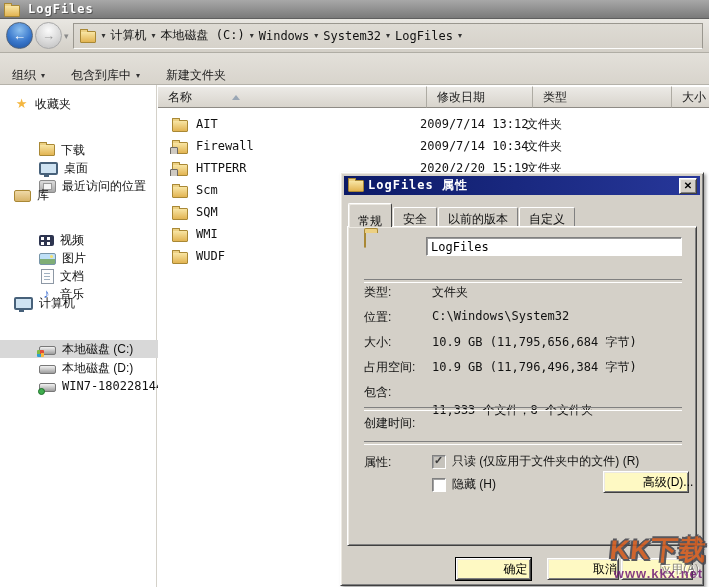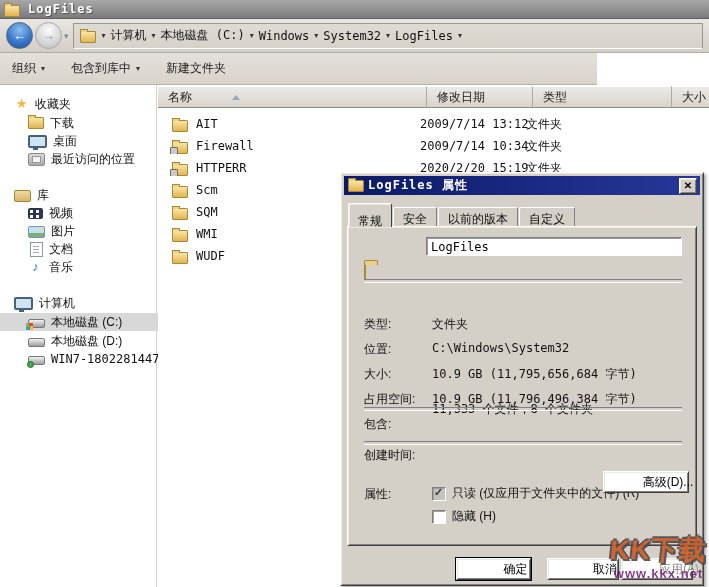--- a/index.html
+++ b/index.html
@@ -18,23 +18,23 @@
     font-weight:bold;font-size:13px;flex:none;}
   .navbtn.back{margin-left:6px;background:radial-gradient(circle at 50% 28%,#8cc0ef 0%,#3a78cc 55%,#1c4f9c 100%);
     border:1px solid #53647a;color:#fff;}
   .navbtn.fwd{margin-left:2px;background:radial-gradient(circle at 50% 30%,#fbfbfb,#cfcfcf 70%,#b9b9b9);
     border:1px solid #a9a9a9;color:#9a9a9a;}
   .nav-chev{color:#8a8a8a;font-size:9px;margin:0 4px 0 2px;}
   .addressbar{flex:1;height:24px;margin-right:6px;background:linear-gradient(#dedbd4,#d6d2ca);
     border:1px solid #9a978f;border-bottom-color:#fdfdfc;display:flex;align-items:center;padding:0 4px;overflow:hidden;}
   .crumb{font-family:"DejaVu Sans Mono",monospace;font-size:12px;color:#111;padding:0 3px;white-space:nowrap;}
   .crumb-sep{font-size:8px;color:#333;padding:0 2px;}
-  .toolbar{position:absolute;left:0;top:53px;width:597px;height:32px;
+  .toolbar{position:absolute;left:0;top:53px;width:709px;height:32px;
     background:linear-gradient(#e3e0da,#d8d4cc);border-bottom:1px solid #b5b2aa;
-    display:flex;align-items:center;gap:26px;padding-left:12px;box-sizing:border-box;}
+    display:flex;align-items:flex-end;gap:26px;padding-left:12px;box-sizing:border-box;}
   .tool{display:flex;align-items:center;gap:5px;color:#1c1c1c;cursor:default;white-space:nowrap;}
   .tool .tsep{font-size:8px;color:#333;}
 
   
   .fico{position:relative;display:inline-block;width:14px;height:10px;flex:none;
     background:linear-gradient(#f8e5a4,#e2b452);border:1px solid #a98835;border-radius:1px;margin:3px 4px 0 4px;}
   .fico::before{content:"";position:absolute;top:-3px;left:-1px;width:6px;height:2px;
     background:#ecd083;border:1px solid #a98835;border-bottom:none;border-radius:1px 1px 0 0;}
   .fico.lock::after{content:"";position:absolute;left:-3px;bottom:-2px;width:6px;height:6px;
     background:#cfcac2;border:1px solid #6e6a64;border-radius:1px;}
@@ -62,21 +62,21 @@
   .ic-drive.c::after{background:conic-gradient(#e04b37 0 25%,#f6b73c 25% 50%,#2f9fd0 50% 75%,#7fbb42 75% 100%);}
   .ic-drive.net::after{content:"";position:absolute;left:-2px;bottom:-4px;width:5px;height:5px;border-radius:50%;background:#3fae4e;border:1px solid #1d7029;}
   .ic-net{background:radial-gradient(circle at 40% 35%,#bfe6e0,#3d8f92);border:1px solid #2c6a70;border-radius:50%;width:13px;height:13px;}
   .ic-net::after{content:"";position:absolute;left:1px;top:5px;width:10px;height:1px;background:#2c6a70;box-shadow:0 -3px 0 #2c6a70,0 3px 0 #2c6a70;}
 
   
   .sidebar{position:absolute;left:0;top:85px;width:157px;height:502px;background:#fff;
     border-right:1px solid #d4d1c9;box-sizing:border-box;}
   .sitem{position:absolute;left:0;width:157px;height:18px;display:flex;align-items:center;white-space:nowrap;overflow:hidden;cursor:default;}
   .sitem.root{padding-left:14px;}
-  .sitem.child{padding-left:28px;}
+  .sitem.child{padding-left:39px;margin-top:27px;}
   .sitem.sel{background:#d8d8d8;}
 
   
   .filearea{position:absolute;left:158px;top:85px;width:551px;height:502px;background:#fff;}
   .colheaders{position:absolute;left:0;top:1px;height:22px;width:551px;display:flex;}
   .colh{height:22px;box-sizing:border-box;background:linear-gradient(#eceae6,#d8d4cc);
     border-top:1px solid #fff;border-bottom:1px solid #8e8b85;border-right:1px solid #aeaba3;
     display:flex;align-items:center;padding-left:10px;color:#1c1c1c;white-space:nowrap;overflow:hidden;gap:32px;}
   .sortarrow{width:0;height:0;border-left:4px solid transparent;border-right:4px solid transparent;
     border-bottom:5px solid #9aa7b5;margin-left:8px;}
@@ -101,34 +101,34 @@
   .tabs{position:absolute;left:7px;top:30px;display:flex;align-items:flex-end;height:24px;}
   .tab{height:20px;box-sizing:border-box;padding:3px 9px 0 9px;background:#d4d0c8;
     border:1px solid #808080;border-bottom:none;border-top-color:#fff;border-left-color:#fff;
     border-radius:2px 2px 0 0;margin-right:1px;color:#111;white-space:nowrap;}
   .tab.active{height:24px;padding-top:9px;position:relative;z-index:3;
     box-shadow:inset 1px 1px 0 #ece9e2;border-right-color:#404040;}
   .tabpanel{position:absolute;left:6px;top:53px;width:350px;height:320px;background:#d4d0c8;
     border:1px solid #808080;border-top-color:#fff;border-left-color:#fff;
     border-right-color:#404040;border-bottom-color:#404040;
     box-shadow:inset 1px 1px 0 #ece9e2,inset -1px -1px 0 #808080;box-sizing:border-box;z-index:2;}
-  .tp-abs{position:absolute;white-space:nowrap;margin-top:32px;}
+  .tp-abs{position:absolute;white-space:nowrap;}
   .nameinput{position:absolute;left:78px;top:10px;width:256px;height:19px;background:#fff;
     border:1px solid #808080;border-bottom-color:#fff;border-right-color:#fff;
     box-shadow:inset 1px 1px 0 #404040 inset;box-shadow:inset 1px 1px 0 #9a9a9a;
     font-family:"DejaVu Sans Mono",monospace;font-size:12px;padding:0 4px;box-sizing:border-box;}
   .etched{position:absolute;left:16px;width:318px;height:2px;border-top:1px solid #808080;border-bottom:1px solid #fff;}
   .dlabel{color:#111;}
   .dvalue{font-family:"DejaVu Sans Mono",monospace;color:#111;}
   .cb{display:inline-block;width:12px;height:12px;background:#fff;border:1px solid #808080;
     border-bottom-color:#fff;border-right-color:#fff;box-shadow:inset 1px 1px 0 #a0a0a0;
     vertical-align:middle;margin-right:6px;position:relative;}
   .cb.mixed{background:#c6c3bc;}
   .cb.mixed::after{content:"✓";position:absolute;left:1px;top:-2px;font-size:11px;font-weight:bold;color:#3a3a3a;}
-  .btn{position:absolute;height:22px;background:#ffffff;border:1px solid #404040;
+  .btn{position:absolute;height:22px;background:#fef9c3;border:1px solid #404040;
     border-top-color:#fff;border-left-color:#fff;
     box-shadow:inset 1px 1px 0 #ece9e2,inset -1px -1px 0 #808080;
     display:flex;align-items:center;justify-content:center;color:#000;box-sizing:border-box;white-space:nowrap;padding-left:44px;}
   .btn.default{outline:1px solid #000;}
   .btn.disabled{color:#8a8781;text-shadow:1px 1px 0 #fff;}
 
   
   .watermark{position:absolute;right:2px;bottom:6px;z-index:10;text-align:center;pointer-events:none;}
   .wm1{font-size:27px;font-weight:bold;color:#cf5a1e;transform:skewX(-6deg);
     text-shadow:-2px 0 0 #4a4a52,2px 0 0 #4a4a52,0 -2px 0 #4a4a52,0 2px 0 #4a4a52,2px 2px 0 #4a4a52;
@@ -331,21 +331,21 @@
       <span class="tp-abs dlabel" style="left:16px;top:82px">位置:</span>
       <span class="tp-abs dvalue" style="left:84px;top:82px">C:\Windows\System32</span>
 
       <span class="tp-abs dlabel" style="left:16px;top:107px">大小:</span>
       <span class="tp-abs dvalue" style="left:84px;top:107px">10.9 GB (11,795,656,684 字节)</span>
 
       <span class="tp-abs dlabel" style="left:16px;top:132px">占用空间:</span>
       <span class="tp-abs dvalue" style="left:84px;top:132px">10.9 GB (11,796,496,384 字节)</span>
 
       <span class="tp-abs dlabel" style="left:16px;top:157px">包含:</span>
-      <span class="tp-abs dvalue" style="left:84px;top:142px">11,333 个文件，8 个文件夹</span>
+      <span class="tp-abs dvalue" style="left:84px;top:175px">11,333 个文件，8 个文件夹</span>
 
       <div class="etched" style="top:180px"></div>
 
       <span class="tp-abs dlabel" style="left:16px;top:188px">创建时间:</span>
 
       <div class="etched" style="top:214px"></div>
 
       <span class="tp-abs dlabel" style="left:16px;top:227px">属性:</span>
       <span class="tp-abs" style="left:84px;top:226px">
         <span class="cb mixed"></span><span class="dlabel">只读 (仅应用于文件夹中的文件) (R)</span>

